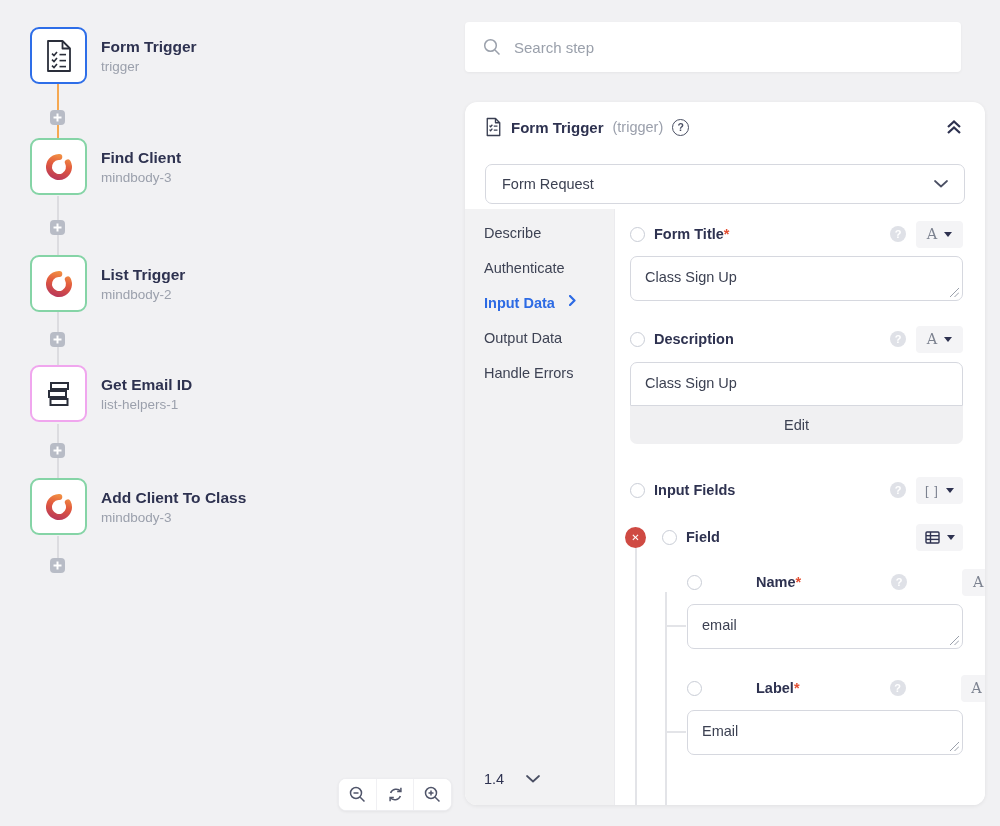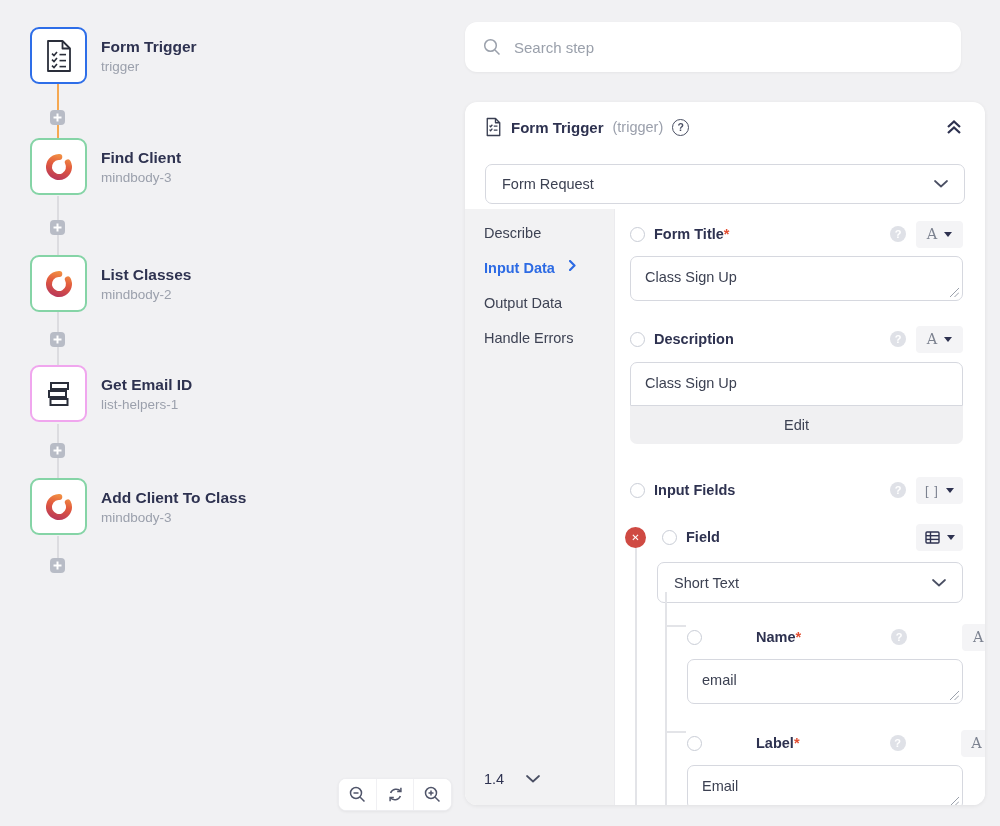--- a/index.html
+++ b/index.html
@@ -30,21 +30,21 @@
   .zoombar {
     position:absolute; left:338px; top:778px; width:114px; height:33px; background:#fff;
     border:1px solid #ededf0; border-radius:8px; display:flex; box-shadow:0 1px 3px rgba(0,0,0,.06);
     overflow:hidden;
   }
   .zbtn { flex:1; background:#fff; border:none; display:flex; align-items:center; justify-content:center; cursor:pointer; }
   .zbtn + .zbtn { border-left:1px solid #f0f0f3; }
   
   .searchbar {
     position:absolute; left:465px; top:22px; width:496px; height:50px; background:#fff;
-    border-radius:12px; display:flex; align-items:center; padding:0 18px; gap:13px;
+    border-radius:4px; display:flex; align-items:center; padding:0 18px; gap:13px;
     box-shadow:0 1px 3px rgba(0,0,0,.05);
   }
   .searchbar input {
     flex:1; border:none; outline:none; font-family:"Liberation Sans",sans-serif;
     font-size:15px; color:#3c4152; background:transparent;
   }
   .searchbar input::placeholder { color:#9aa0ab; }
   
   .panel {
     position:absolute; left:465px; top:102px; width:520px; height:703px; background:#fff;
@@ -189,21 +189,21 @@
     </svg>
   </button>
 
   <div class="step" style="top:255px;">
     <div class="node node-mindbody">
       <svg width="34" height="34" viewBox="0 0 34 34">
         <circle cx="17" cy="17" r="10" fill="none" stroke="url(#mb-grad)" stroke-width="6" stroke-dasharray="52 11" stroke-linecap="round" transform="rotate(-28 17 17)"></circle>
       </svg>
     </div>
     <div class="step-text">
-      <div class="step-title">List Classes</div>
+      <div class="step-title">List Trigger</div>
       <div class="step-sub">mindbody-2</div>
     </div>
   </div>
 
   <button class="plus" style="top:332px;">
     <svg width="9" height="9" viewBox="0 0 9 9">
       <line x1="4.5" y1="0.5" x2="4.5" y2="8.5" stroke="#fff" stroke-width="2"></line>
       <line x1="0.5" y1="4.5" x2="8.5" y2="4.5" stroke="#fff" stroke-width="2"></line>
     </svg>
   </button>
@@ -314,20 +314,23 @@
         </span>
       </div>
     </div>
 
     <div class="panel-body">
 
       <div class="side">
         <div class="side-item">
           <span>Describe</span>
         </div>
+        <div class="side-item">
+          <span>Authenticate</span>
+        </div>
         <div class="side-item active">
           <span>Input Data</span>
           <span class="tab-chev">
             <svg width="7" height="11" viewBox="0 0 7 11">
               <polyline points="1,1 5.5,5.5 1,10" fill="none" stroke="#2d6be4" stroke-width="2.2" stroke-linecap="round" stroke-linejoin="round"></polyline>
             </svg>
           </span>
         </div>
         <div class="side-item">
           <span>Output Data</span>
@@ -404,28 +407,20 @@
             <svg width="15" height="13" viewBox="0 0 15 13">
               <rect x="1" y="1" width="13" height="11" rx="1" fill="none" stroke="#2e3250" stroke-width="1.4"></rect>
               <line x1="1" y1="4.7" x2="14" y2="4.7" stroke="#2e3250" stroke-width="1.4"></line>
               <line x1="1" y1="8.4" x2="14" y2="8.4" stroke="#2e3250" stroke-width="1.4"></line>
               <line x1="5.5" y1="1" x2="5.5" y2="12" stroke="#2e3250" stroke-width="1.4"></line>
             </svg>
             <span class="caret"></span>
           </button>
         </div>
 
-        <div class="select sel-short">
-          <span class="sel-text">Short Text</span>
-          <span class="sel-chev">
-            <svg width="14" height="8" viewBox="0 0 14 8">
-              <polyline points="1,1 7,6.5 13,1" fill="none" stroke="#4a4f63" stroke-width="1.7" stroke-linecap="round" stroke-linejoin="round"></polyline>
-            </svg>
-          </span>
-        </div>
 
         <div class="fh nest nest-h1">
           <span class="circle"></span>
           <span class="flabel"><span>Name</span><span class="req">*</span></span>
           <span class="spacer"></span>
           <span class="help-filled"></span>
           <button class="chip">
             <span class="chip-a">A</span>
             <span class="caret"></span>
           </button>

